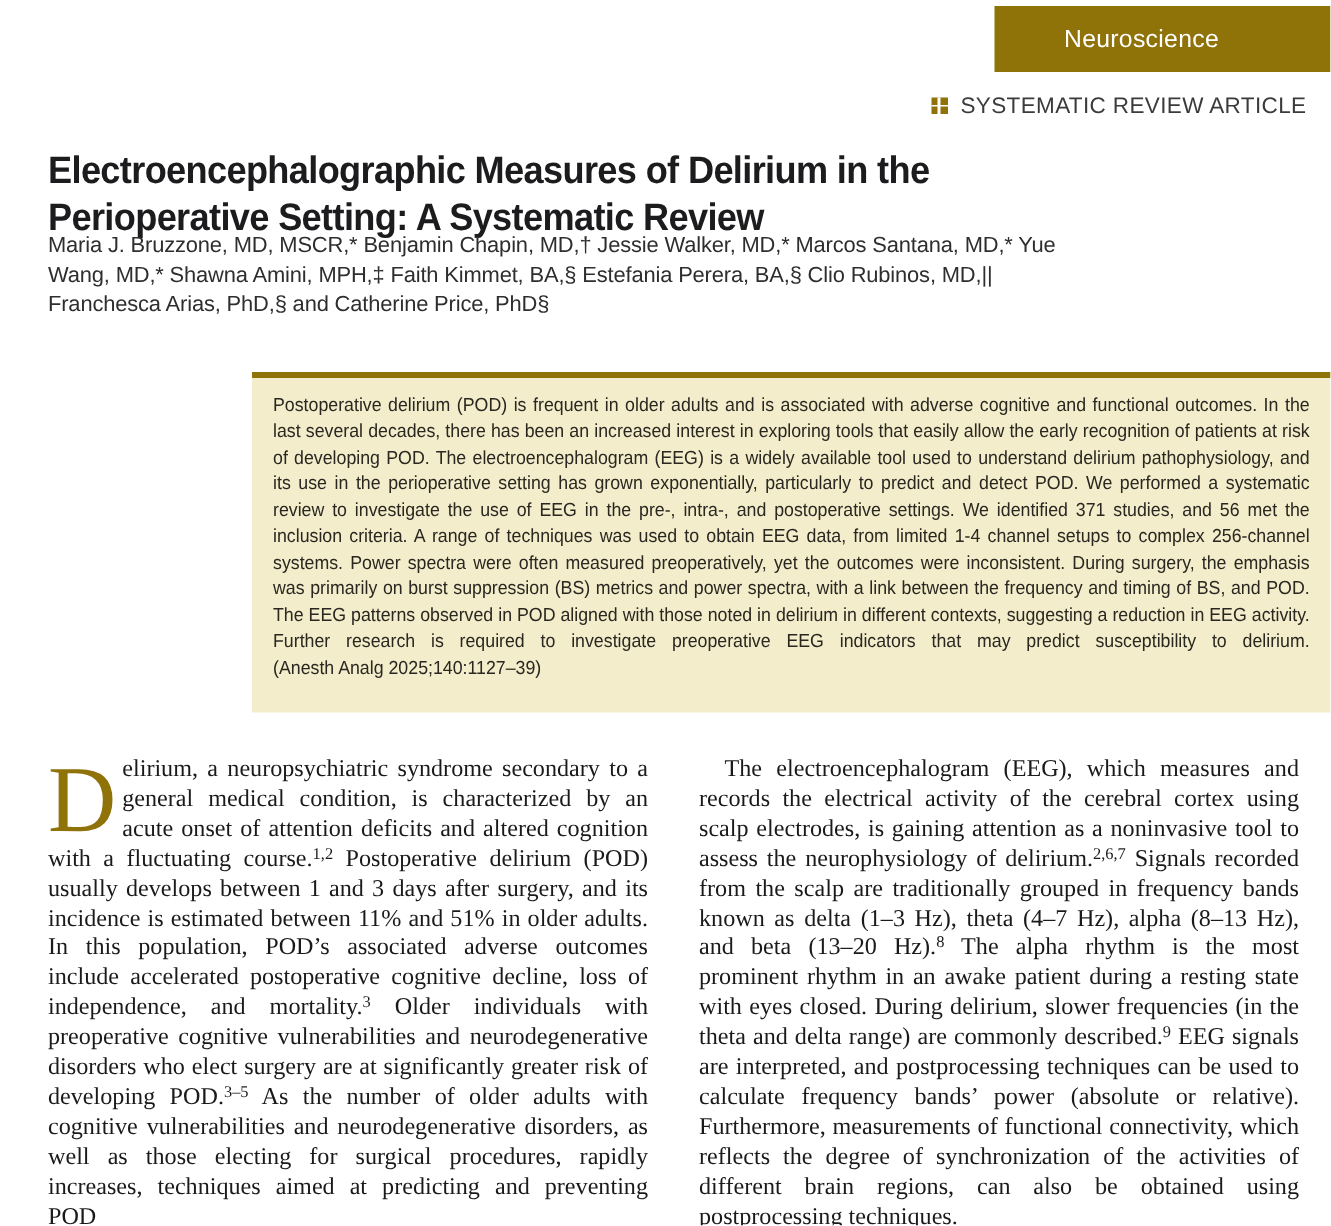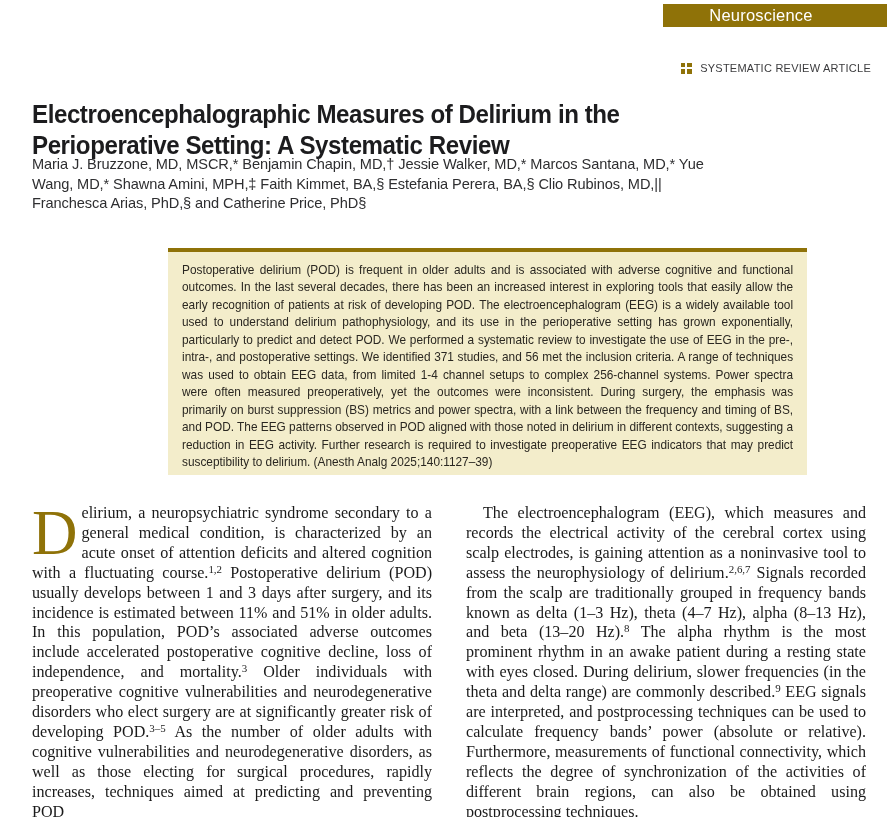--- a/index.html
+++ b/index.html
@@ -20,21 +20,21 @@
   .banner-row {
     width: 887px;
     height: 32px;
     position: relative;
   }
   .section-banner {
     position: absolute;
     left: 663px;
     top: 4px;
     width: 224px;
-    height: 23px;
+    height: 44px;
     background: #8f7208;
     color: #ffffff;
     font-family: "Liberation Sans", sans-serif;
     font-size: 16.5px;
     letter-spacing: 0.2px;
     display: flex;
     align-items: center;
     justify-content: center;
     box-sizing: border-box;
     padding-right: 28px;
@@ -70,21 +70,21 @@
     content: "";
     position: absolute;
     left: 0;
     top: 4.5px;
     width: 11px;
     height: 1.6px;
     background: #ffffff;
   }
   .article-type-text {
     font-family: "Liberation Sans", sans-serif;
-    font-size: 11px;
+    font-size: 15px;
     color: #3b3b3d;
     letter-spacing: 0.25px;
   }
 
   
   .title {
     position: absolute;
     left: 32px;
     top: 82px;
     width: 700px;
@@ -109,21 +109,21 @@
     line-height: 19.6px;
     color: #2e2e30;
     letter-spacing: -0.1px;
   }
 
   
   .abstract-box {
     position: absolute;
     left: 168px;
     top: 248px;
-    width: 639px;
+    width: 719px;
     height: 227px;
     background: #f3edcb;
     border-top: 4px solid #8f7208;
     box-sizing: border-box;
     padding: 10px 14px 0 14px;
   }
   .abstract-text {
     font-family: "Liberation Sans", sans-serif;
     font-size: 12.6px;
     line-height: 17.45px;

